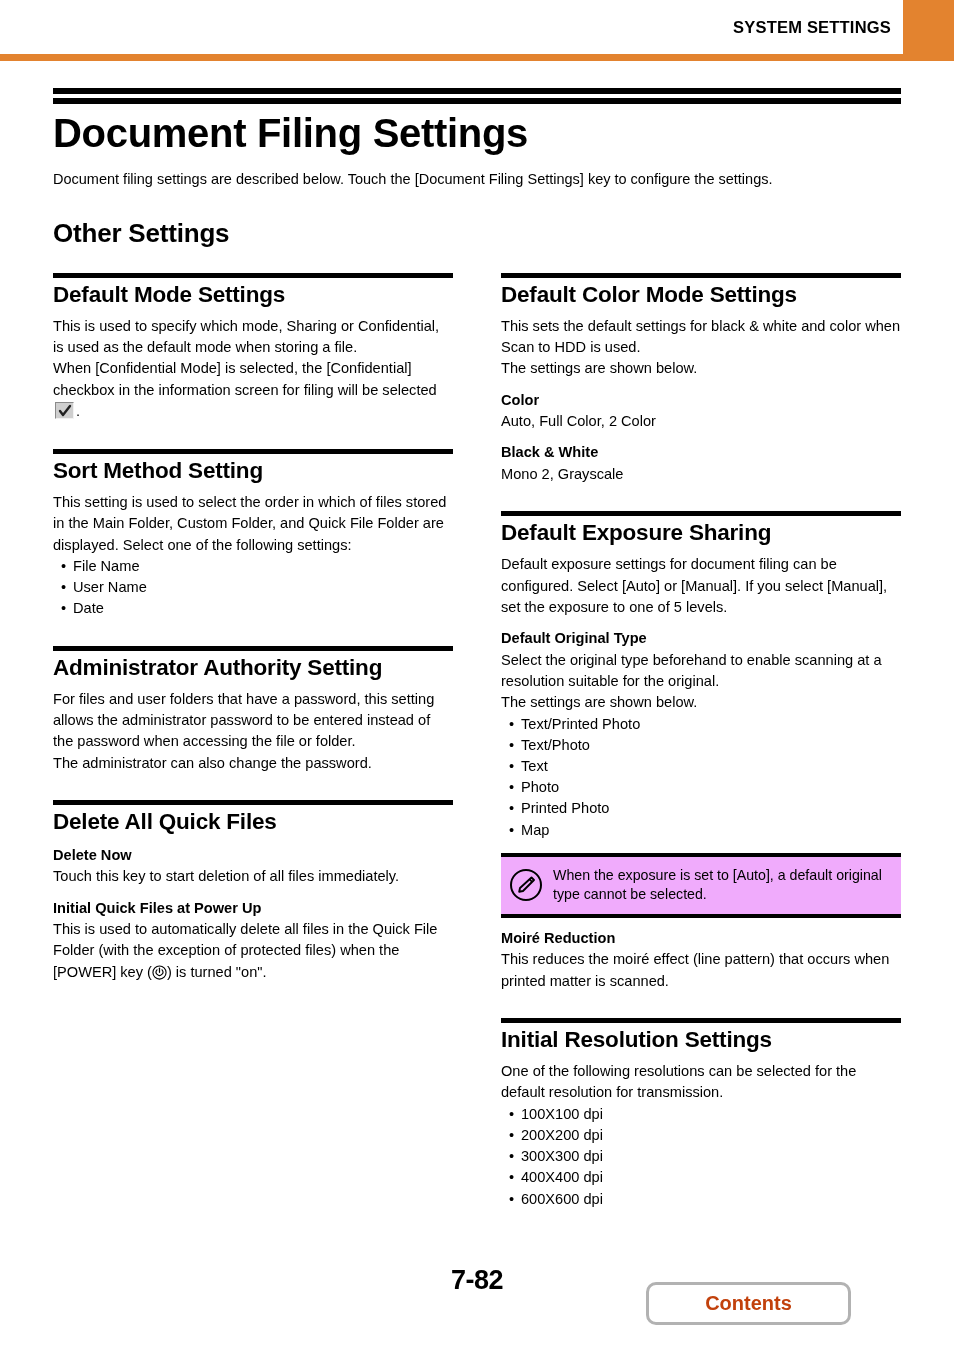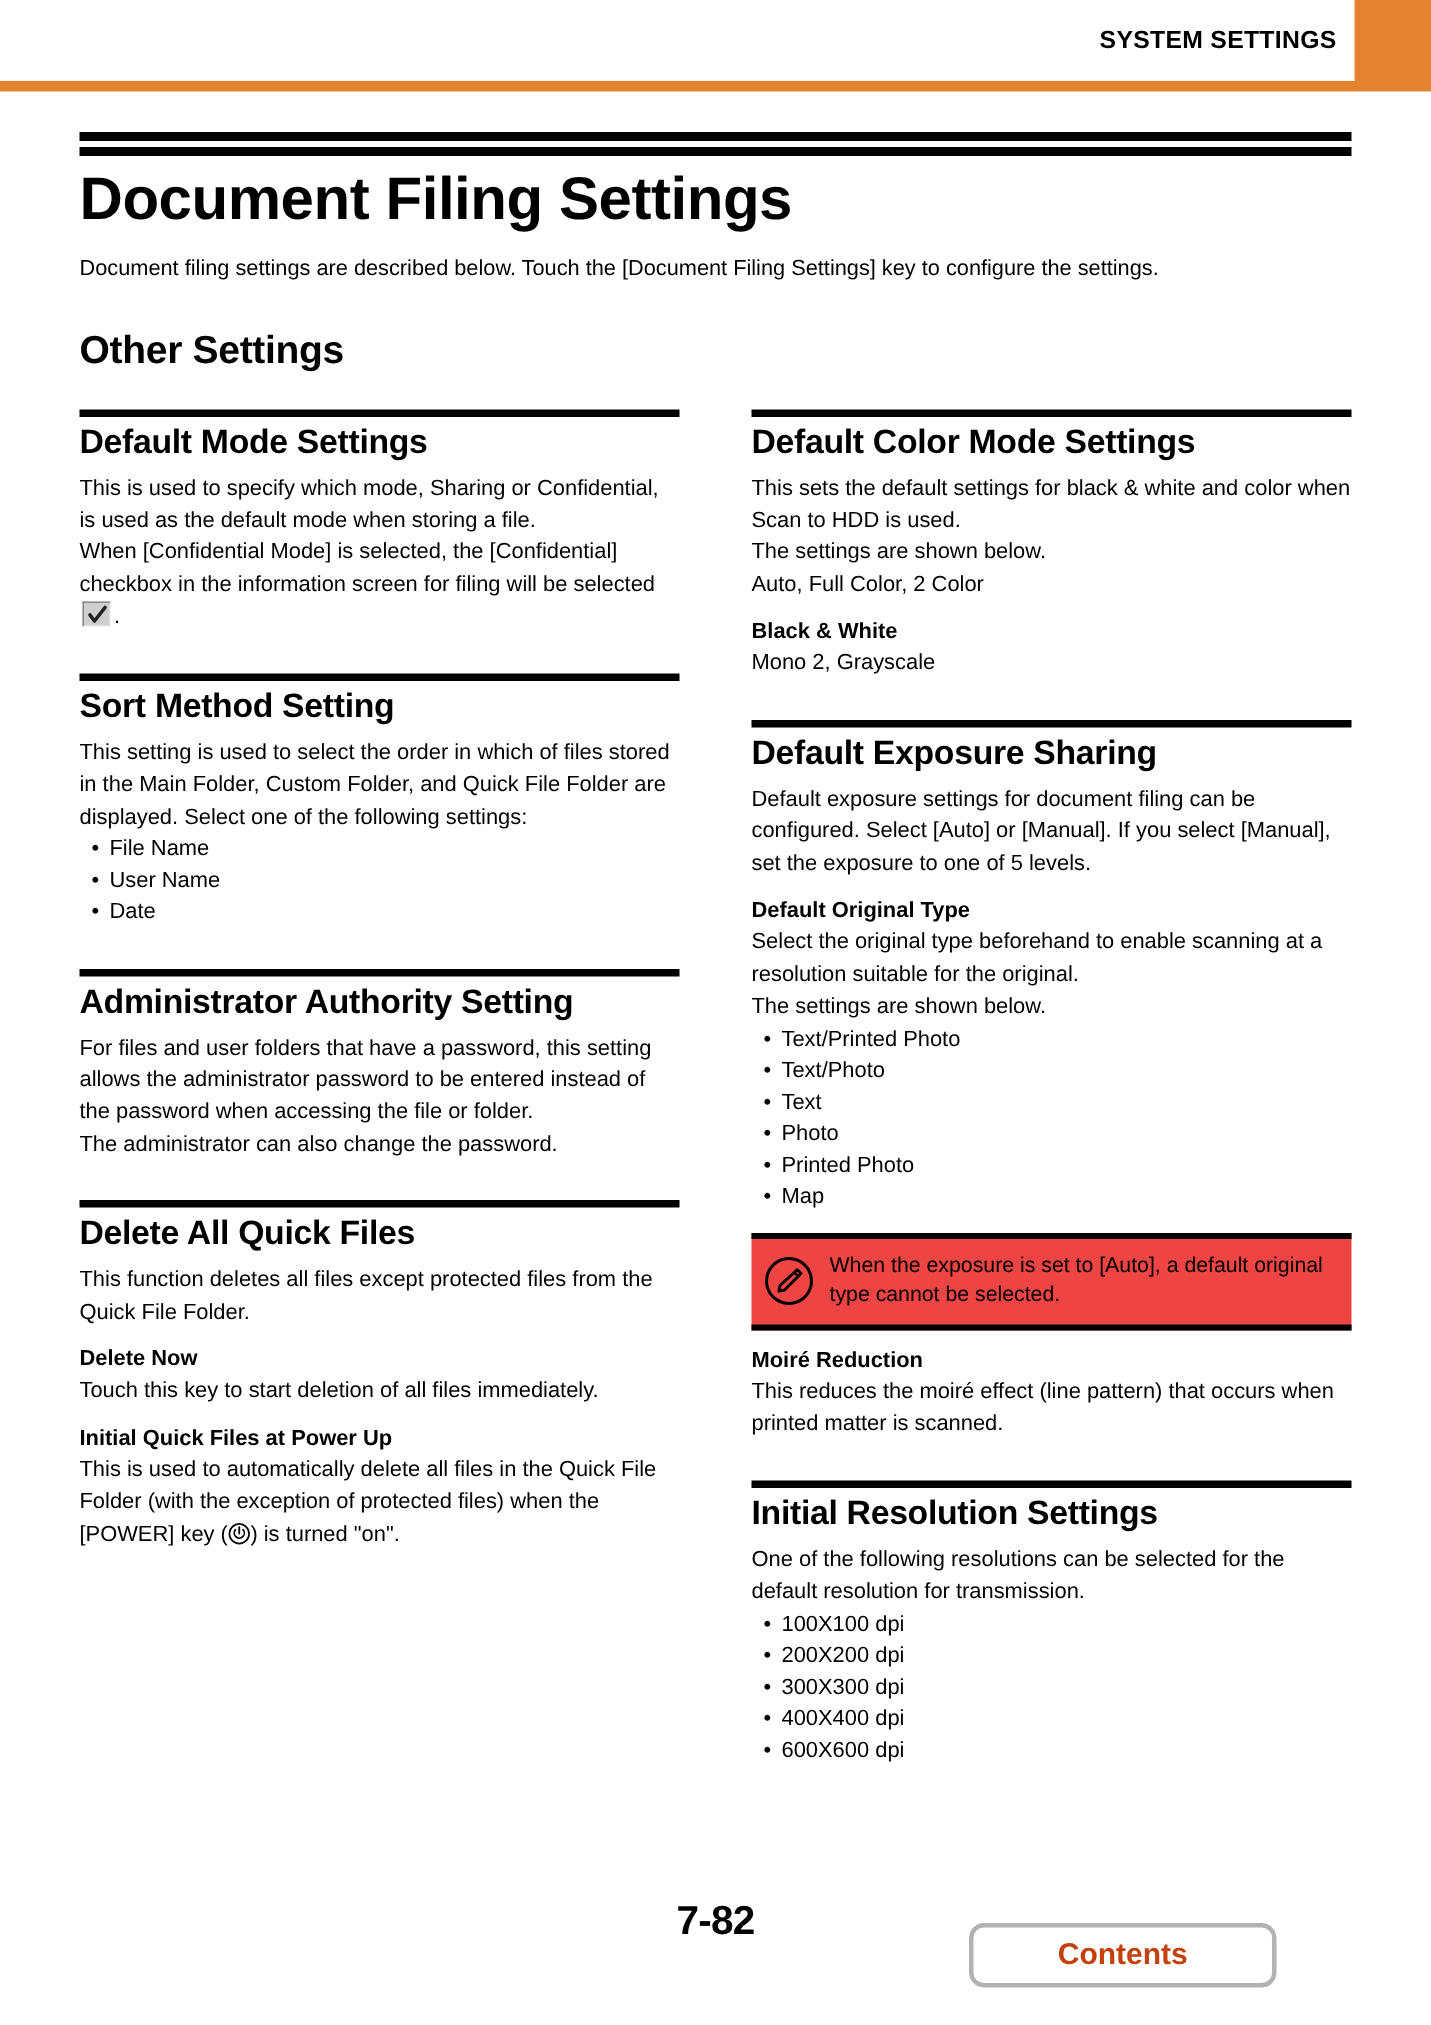--- a/index.html
+++ b/index.html
@@ -169,21 +169,21 @@
   .power-icon {
     display: inline-block;
     width: 15px;
     height: 15px;
     vertical-align: -3px;
   }
 
   
   .note-box {
     width: 400px;
-    background: #ef4444;
+    background: #f0abfc;
     border-top: 4px solid #000;
     border-bottom: 4px solid #000;
     box-sizing: border-box;
     display: flex;
     align-items: center;
     padding: 9px 10px 9px 8px;
     margin: 12px 0 0 0;
   }
   .note-icon {
     flex: 0 0 34px;
@@ -288,40 +288,40 @@
         <h3 class="block-title">Administrator Authority Setting</h3>
         <p class="body-text">For files and user folders that have a password, this setting allows the administrator password to be entered instead of the password when accessing the file or folder.</p>
         <p class="body-text">The administrator can also change the password.</p>
       </div>
 
       <div class="spacer-lg"></div>
 
       <div class="block">
         <div class="block-rule"></div>
         <h3 class="block-title">Delete All Quick Files</h3>
-        <p class="body-text">This function deletes all files except protected files from the Quick File Folder.</p>
         <h4 class="sub-title">Delete Now</h4>
         <p class="body-text">Touch this key to start deletion of all files immediately.</p>
         <h4 class="sub-title">Initial Quick Files at Power Up</h4>
         <p class="body-text"><span>This is used to automatically delete all files in the Quick File Folder (with the exception of protected files) when the [POWER] key (</span><span class="power-icon"><svg width="15" height="15" viewBox="0 0 16 16">
                 <circle cx="8" cy="8" r="7" fill="none" stroke="#000" stroke-width="1.2"></circle>
                 <path d="M8 3.4 L8 7.8" stroke="#000" stroke-width="1.3" stroke-linecap="round"></path>
                 <path d="M5.3 5.1 A3.6 3.6 0 1 0 10.7 5.1" stroke="#000" stroke-width="1.2" fill="none" stroke-linecap="round"></path>
               </svg></span><span>) is turned "on".</span></p>
       </div>
 
     </div>
 
     <div class="col">
 
       <div class="block">
         <div class="block-rule"></div>
         <h3 class="block-title">Default Color Mode Settings</h3>
         <p class="body-text">This sets the default settings for black &amp; white and color when Scan to HDD is used.</p>
         <p class="body-text">The settings are shown below.</p>
+        <h4 class="sub-title">Color</h4>
         <p class="body-text">Auto, Full Color, 2 Color</p>
         <h4 class="sub-title">Black &amp; White</h4>
         <p class="body-text">Mono 2, Grayscale</p>
       </div>
 
       <div class="spacer-lg"></div>
 
       <div class="block">
         <div class="block-rule"></div>
         <h3 class="block-title">Default Exposure Sharing</h3>

